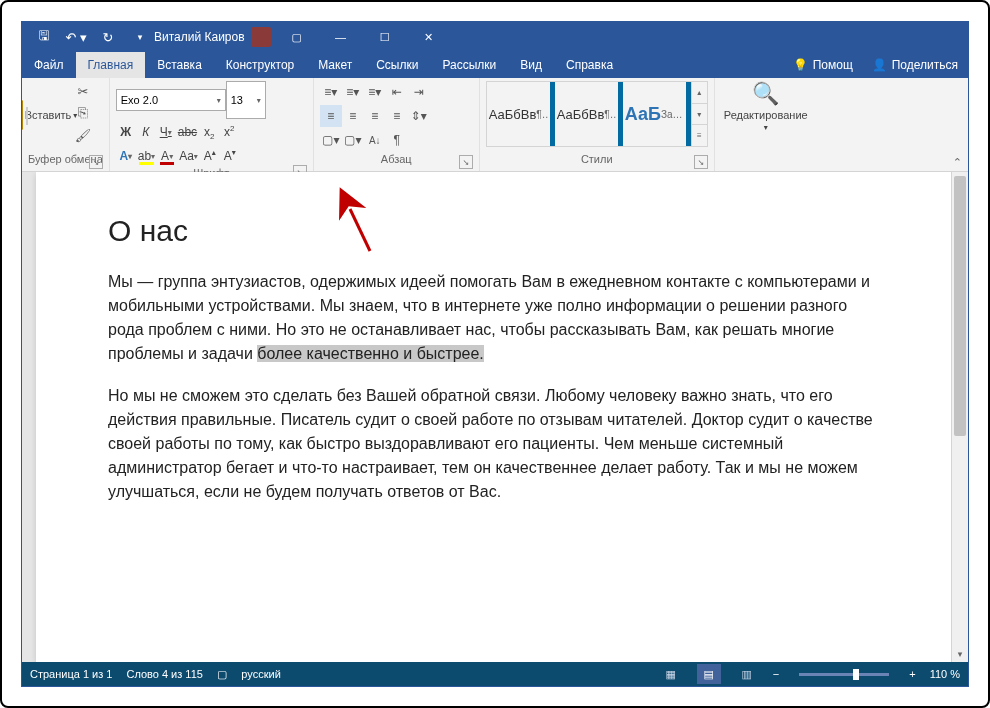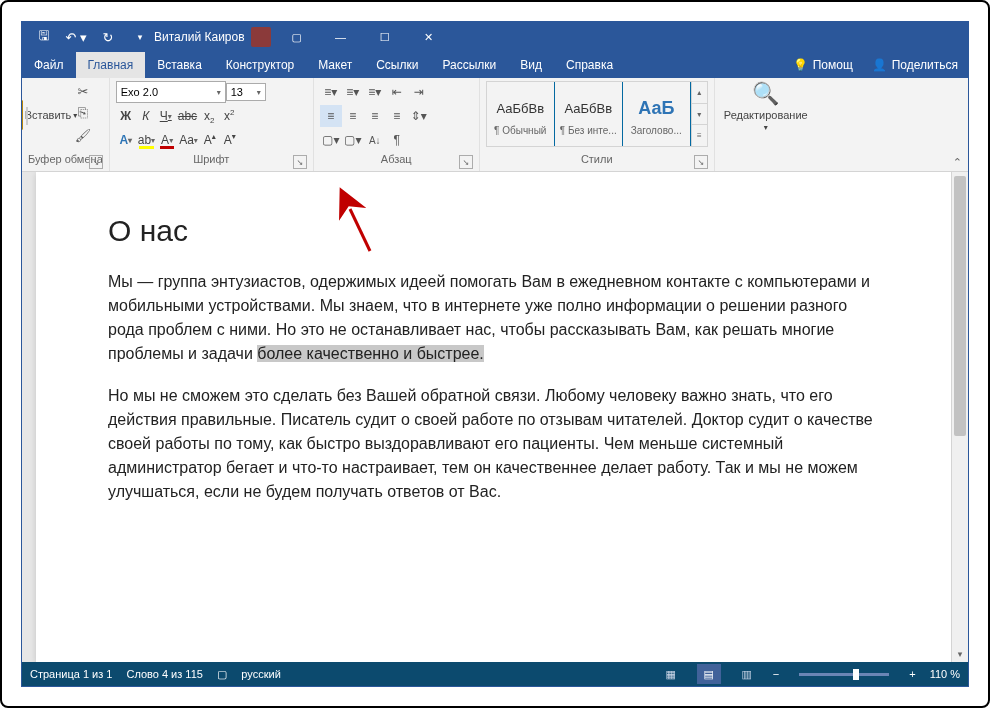--- a/index.html
+++ b/index.html
@@ -36,39 +36,39 @@
 .clip-big { display: flex; gap: 2px; }
 .paste-btn { width: 42px; display: flex; flex-direction: row; align-items: center; justify-content: center; gap: 2px; font-size: 11px; color: #444; padding-top: 4px; }
 .paste-icon { width: 28px; height: 30px; background: #f7c657; border: 1px solid #b8860b; border-radius: 2px; position: relative; }
 .paste-icon::before { content: ""; position: absolute; top: 6px; left: 4px; right: 4px; bottom: 4px; background: #fff; border: 1px solid #ccc; }
 .clip-small { display: flex; flex-direction: column; gap: 2px; }
 .clip-small .mini { width: 22px; height: 20px; display: flex; align-items: center; justify-content: center; color: #555; font-size: 13px; }
 
 
 .font-row { display: flex; align-items: center; gap: 0; }
 .font-name { width: 110px; height: 22px; border: 1px solid #ababab; background: #fff; font-size: 11px; padding: 0 4px; display: flex; align-items: center; justify-content: space-between; }
-.font-size { width: 40px; height: 18px; border: 1px solid #ababab; background: #fff; font-size: 11px; padding: 0 4px; display: flex; align-items: center; justify-content: space-between; }
+.font-size { width: 40px; height: 38px; border: 1px solid #ababab; background: #fff; font-size: 11px; padding: 0 4px; display: flex; align-items: center; justify-content: space-between; }
 .dd { font-size: 8px; color: #666; }
 .fbtn { min-width: 20px; height: 22px; display: flex; align-items: center; justify-content: center; font-size: 12px; color: #444; padding: 0 2px; position: relative; }
 .fbtn.bold { font-weight: bold; }
 .fbtn.italic { font-style: italic; }
 .fbtn.underline { text-decoration: underline; }
 .fbtn.strike { text-decoration: line-through; }
 .fbtn .tiny { font-size: 8px; position: relative; top: -4px; }
 .fbtn .tiny-sub { font-size: 8px; position: relative; top: 4px; }
 .color-bar { position: absolute; bottom: 2px; left: 3px; right: 3px; height: 3px; }
 .color-bar.red { background: #c00000; }
 .color-bar.yellow { background: #ffff00; }
 
 
 .pbtn { width: 22px; height: 22px; display: flex; align-items: center; justify-content: center; color: #555; font-size: 12px; }
 
 
 .styles-gallery { display: flex; gap: 0; border: 1px solid #d4d4d4; height: 66px; }
-.style-item { width: 68px; display: flex; flex-direction: column; align-items: center; justify-content: center; border-right: 1px solid #0369a1; padding: 2px; }
+.style-item { width: 68px; display: flex; flex-direction: row; align-items: center; justify-content: center; border-right: 5px solid #0369a1; padding: 2px; }
 .style-item:last-child { border-right: none; }
 .style-preview { font-size: 13px; color: #333; height: 32px; display: flex; align-items: center; }
 .style-preview.heading { color: #2e74b5; font-size: 18px; font-weight: bold; }
 .style-name { font-size: 10px; color: #666; white-space: nowrap; overflow: hidden; text-overflow: ellipsis; width: 100%; text-align: center; }
 .gallery-scroll { width: 16px; display: flex; flex-direction: column; border-left: 1px solid #d4d4d4; }
 .gallery-scroll div { flex: 1; display: flex; align-items: center; justify-content: center; font-size: 8px; color: #666; border-bottom: 1px solid #d4d4d4; }
 .gallery-scroll div:last-child { border-bottom: none; }
 
 
 .edit-big { display: flex; flex-direction: column; align-items: center; justify-content: center; width: 90px; gap: 2px; font-size: 11px; color: #444; }

